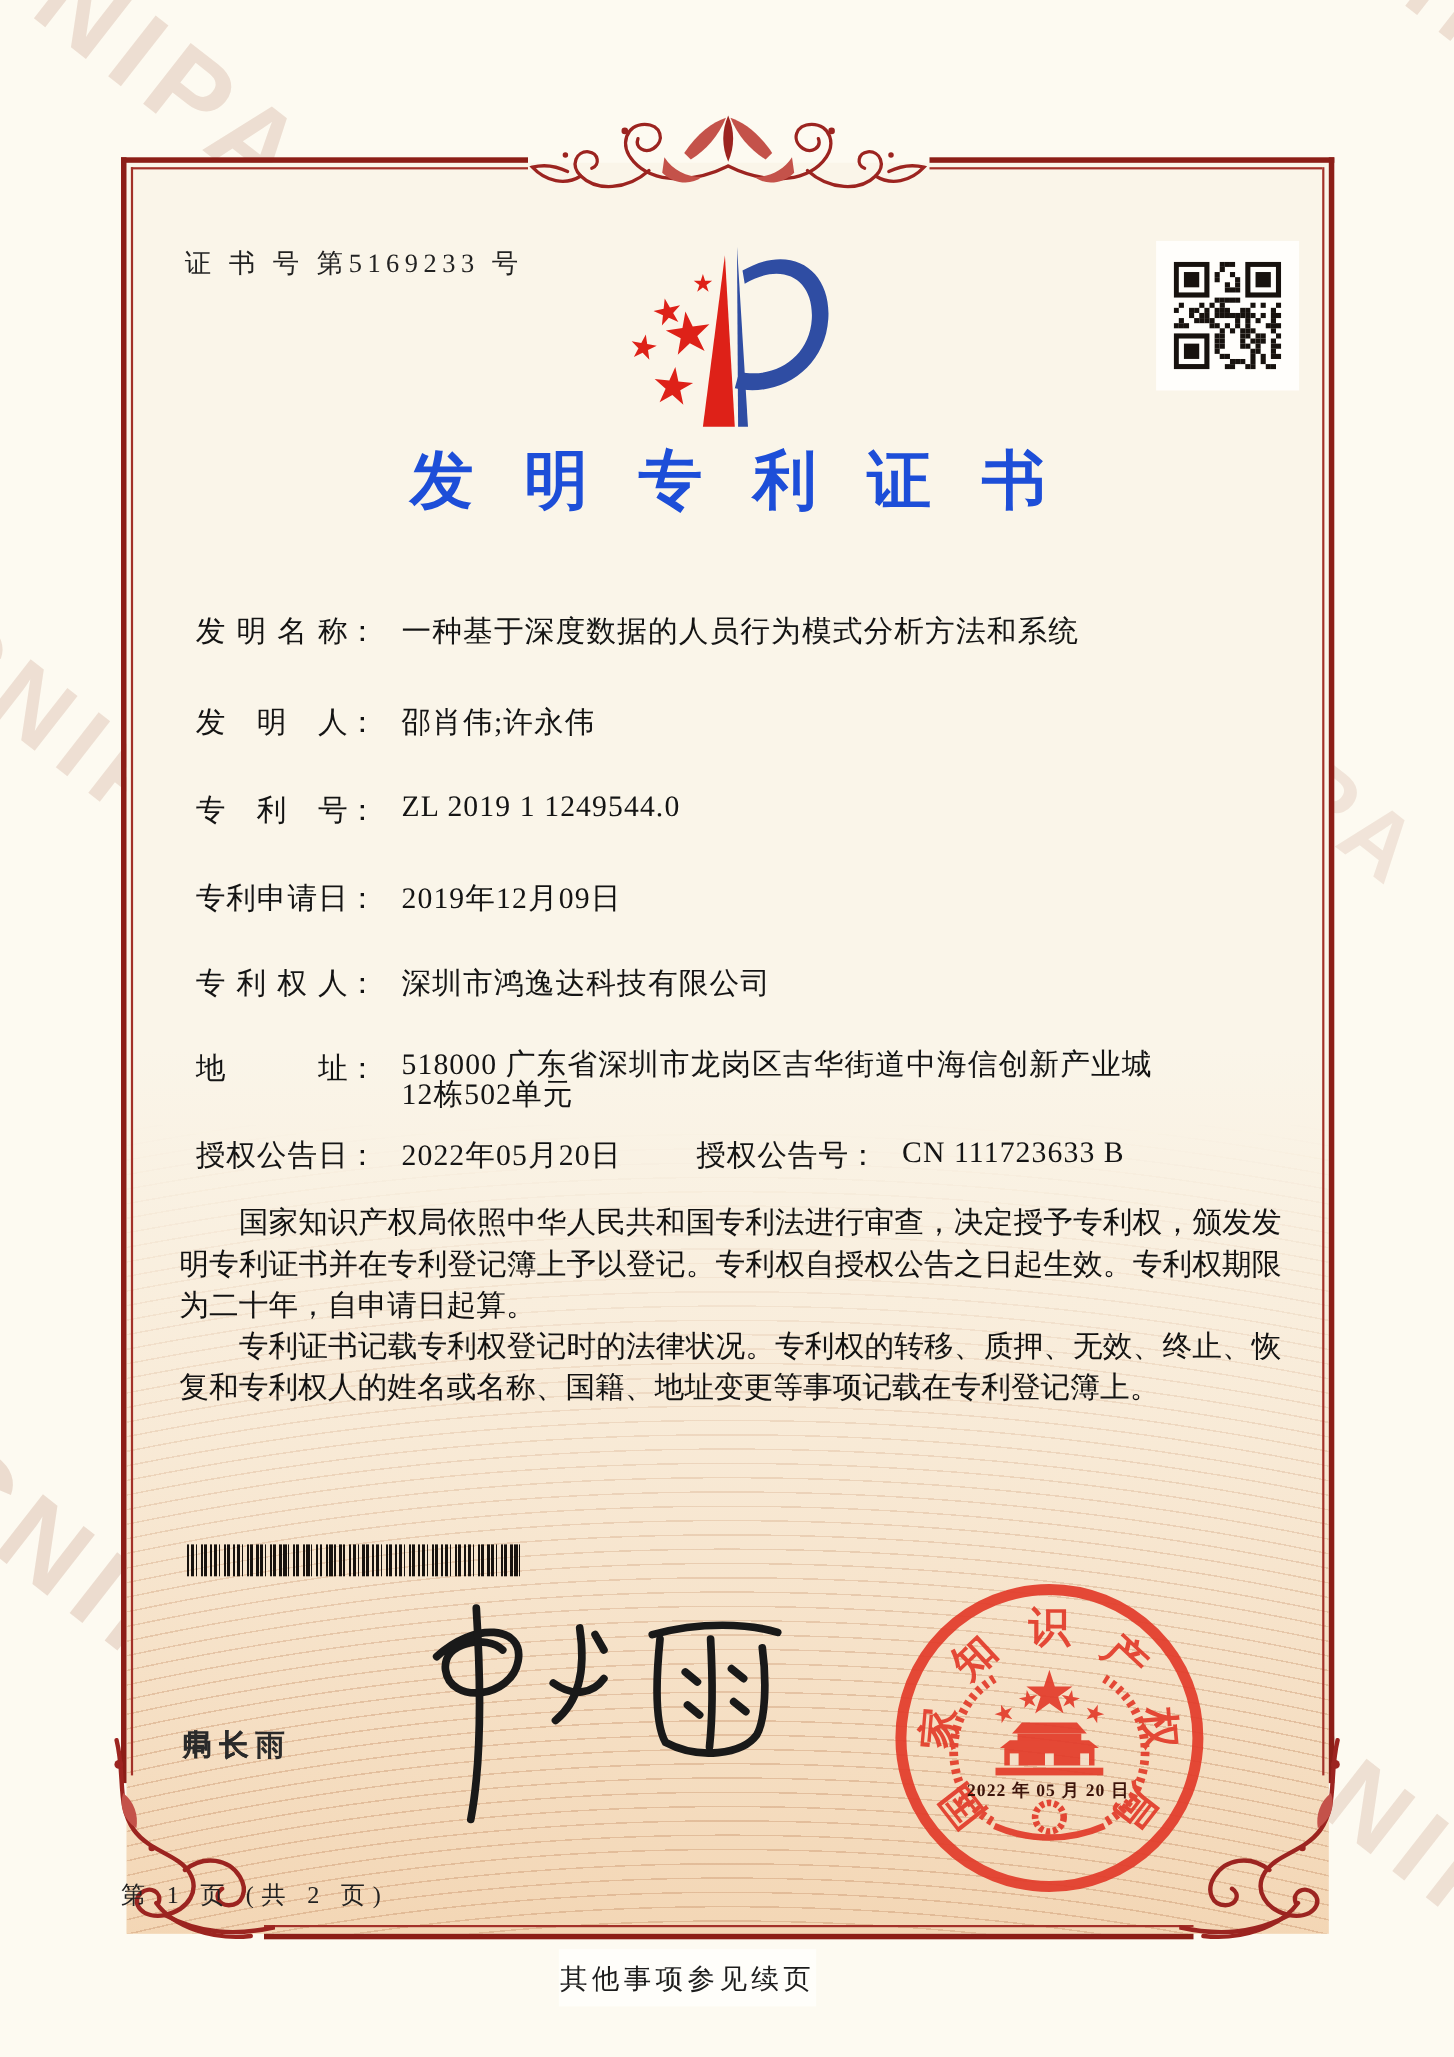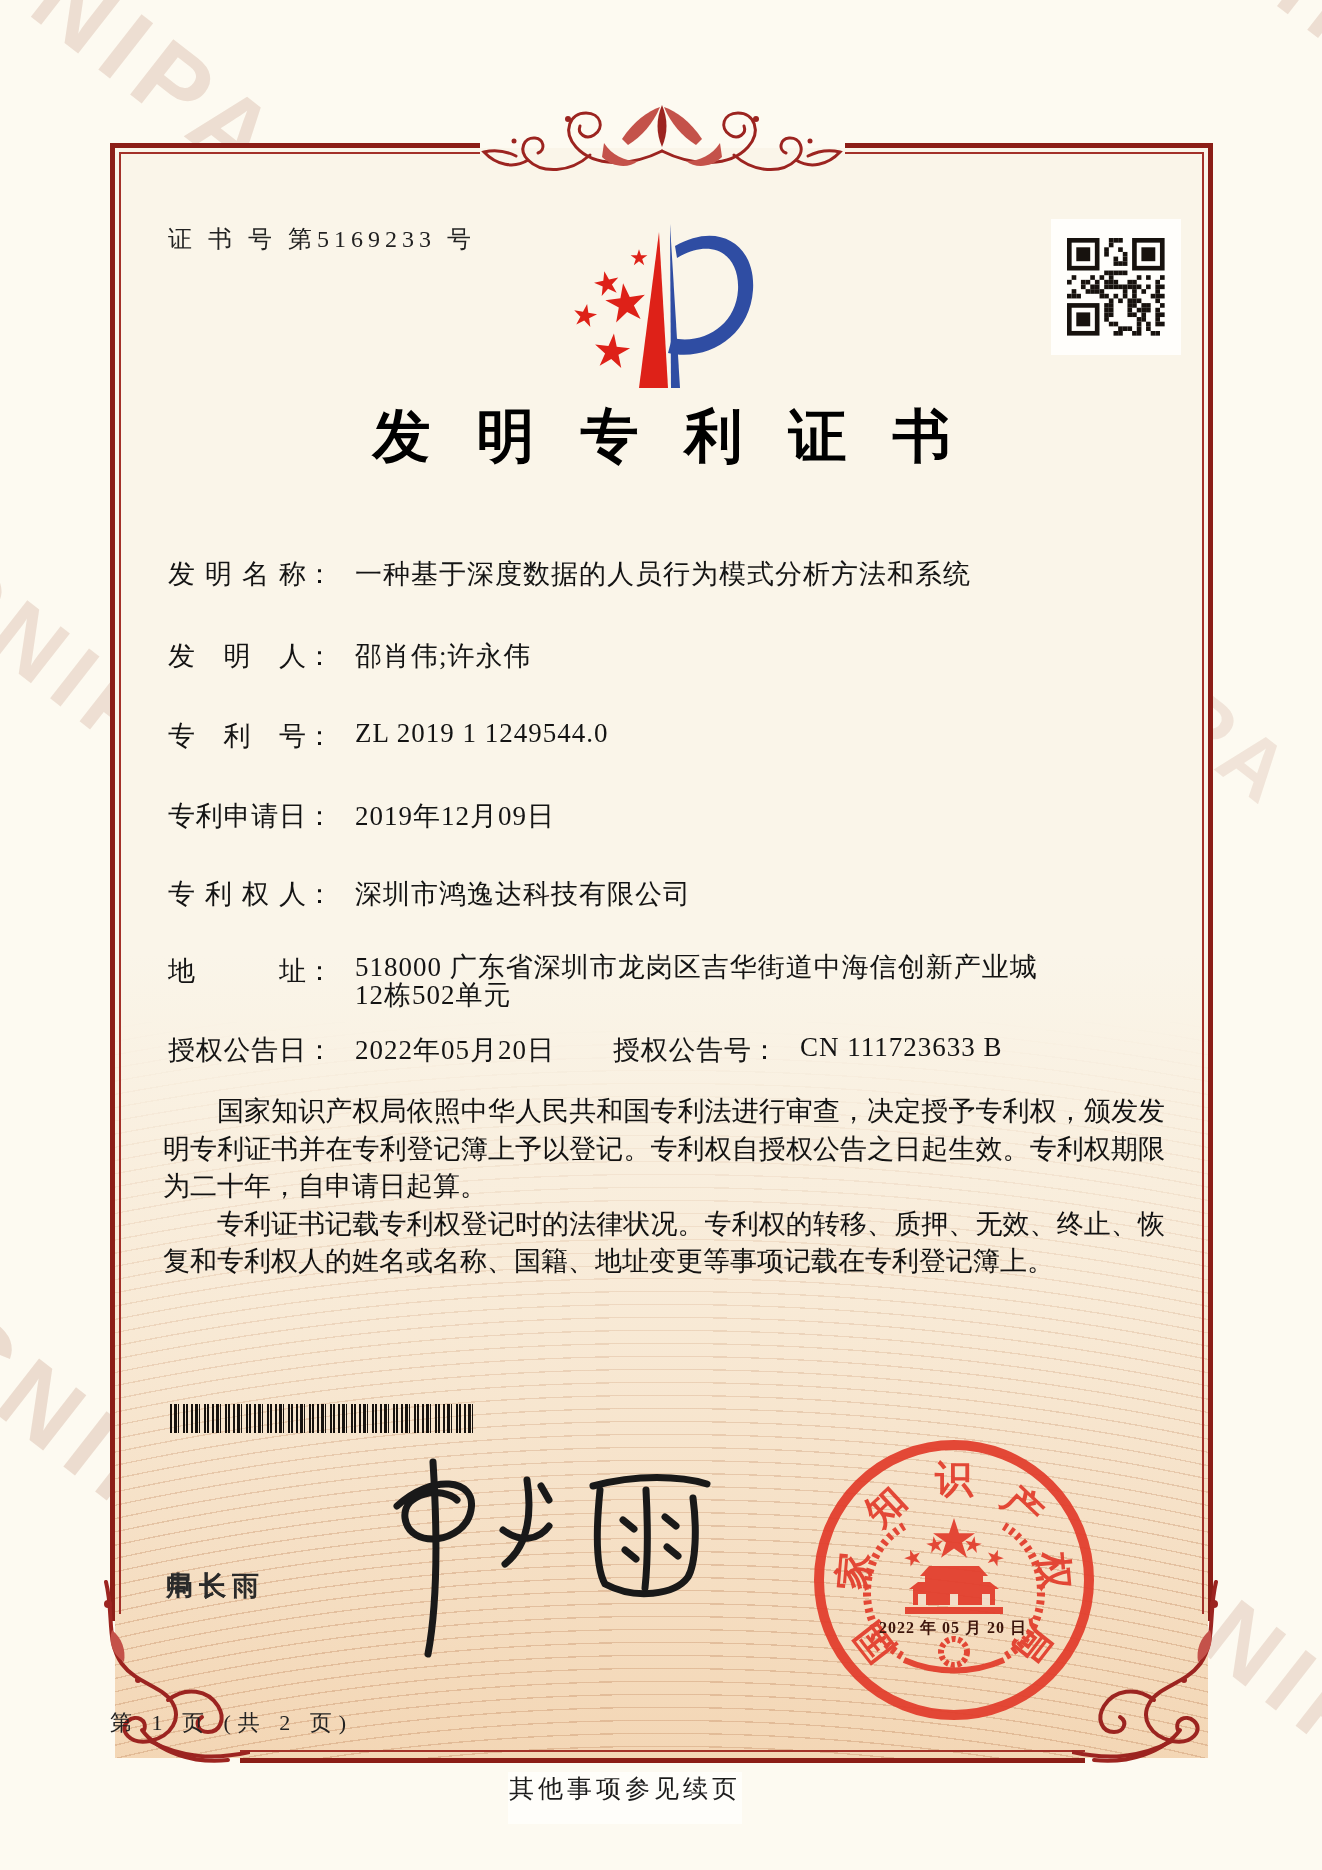--- a/index.html
+++ b/index.html
@@ -22,46 +22,46 @@
   .waves{position:absolute;left:115px;top:148px;width:1093px;height:1610px;
     background:repeating-radial-gradient(circle 2600px at 546px 3900px,rgba(190,130,88,.55) 0 1.3px,rgba(0,0,0,0) 1.3px 13px);
     -webkit-mask-image:linear-gradient(180deg,transparent 0 54%,rgba(0,0,0,.5) 70%,#000 88%);
     mask-image:linear-gradient(180deg,transparent 0 54%,rgba(0,0,0,.5) 70%,#000 88%);
     opacity:.6;}
   .bline{position:absolute;background:#8c1e17;}
   .iline{position:absolute;background:#a33129;}
   
   .cert-no{position:absolute;left:168px;top:223px;font-size:24px;letter-spacing:5px;color:#222;}
   .title{position:absolute;left:110px;top:398px;width:1103px;text-align:center;
-    font-size:58px;font-weight:bold;letter-spacing:46px;text-indent:46px;color:#000000;}
+    font-size:58px;font-weight:bold;letter-spacing:46px;text-indent:46px;color:#1d4ed8;}
   .qr-box{position:absolute;left:1051px;top:219px;width:130px;height:136px;background:#fffefb;}
   
   .frow{position:absolute;left:168px;font-size:27px;display:flex;align-items:flex-start;white-space:nowrap;}
-  .flabel{display:inline-block;width:138px;text-align:justify;text-align-last:justify;}
+  .flabel{display:inline-block;width:138px;text-align:justify;text-align-last:justify;margin-left:10px;}
   .fcolon{display:inline-block;}
   .fvalue{display:inline-block;margin-left:22px;letter-spacing:1px;}
   .fvalue.wrap{white-space:normal;width:704px;line-height:28px;letter-spacing:1px;}
   .grant2{margin-left:58px;display:flex;}
   
   .bodytext{position:absolute;left:163px;top:1093px;width:1002px;font-size:27px;line-height:37.6px;
     text-align:justify;color:#121212;}
   .bodytext p{margin:0;text-indent:2em;}
   
   .barcode{position:absolute;left:170px;top:1404px;width:306px;height:29px;background:
     repeating-linear-gradient(90deg,#17120e 0 2px,rgba(0,0,0,0) 2px 3.5px,#17120e 3.5px 6.5px,rgba(0,0,0,0) 6.5px 8px,#17120e 8px 9px,rgba(0,0,0,0) 9px 12.5px,#17120e 12.5px 14.5px,rgba(0,0,0,0) 14.5px 15.5px,#17120e 15.5px 18px,rgba(0,0,0,0) 18px 21px);}
   .signer{position:absolute;left:166px;font-family:"Liberation Sans","DejaVu Sans",sans-serif;
     font-weight:bold;font-size:27px;color:#2a2a2a;letter-spacing:6px;}
   .sig-svg{position:absolute;left:335px;top:1448px;}
   .seal-svg{position:absolute;left:805px;top:1431px;}
   .seal-date{position:absolute;left:822px;top:1618px;width:262px;text-align:center;
     font-size:16px;font-weight:bold;color:#3c140b;letter-spacing:1px;}
   .page-num{position:absolute;left:110px;top:1708px;width:1103px;
     font-size:22px;letter-spacing:7px;color:#222;}
   .note-box{position:absolute;left:508px;top:1772px;width:234px;height:52px;background:#fffefa;
-    display:flex;justify-content:center;}
+    display:flex;align-items:center;justify-content:center;}
   .note-box span{font-size:25px;letter-spacing:4px;color:#1c1c1c;}
   svg{display:block;}
 </style>
 </head>
 <body>
 
 <div class="stage">
 
   <span class="wm" style="left:-60px;top:-12px;font-size:102px;">CNIPA</span>
   <span class="wm" style="left:1128px;top:-70px;font-size:95px;">CNIPA</span>

